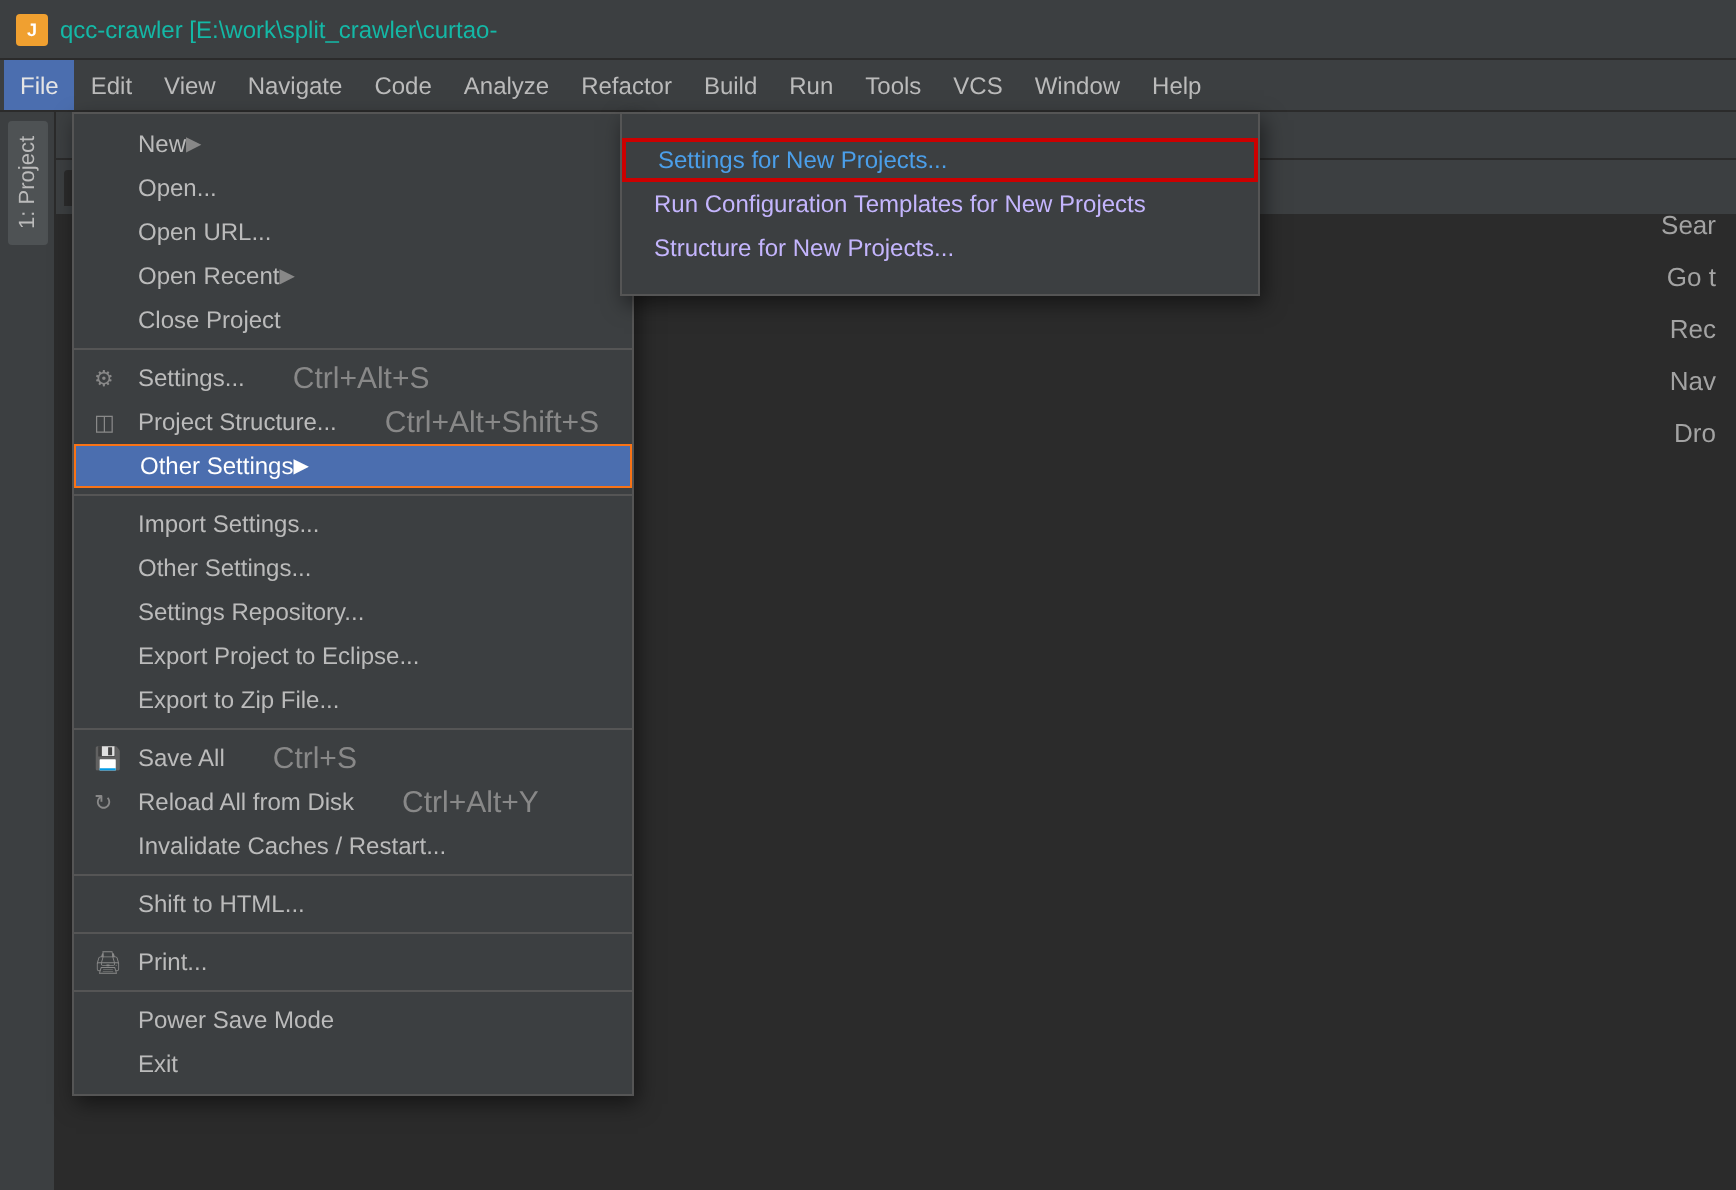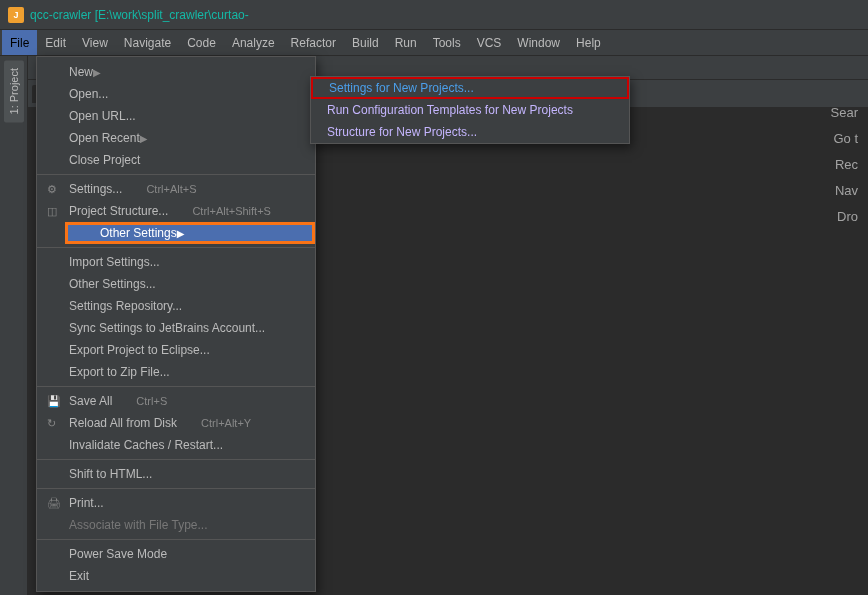--- a/index.html
+++ b/index.html
@@ -53,21 +53,21 @@
       padding: 3px 8px;
       color: #bbbbbb;
       cursor: pointer;
       height: 100%;
       display: flex;
       align-items: center;
       font-size: 12px;
     }
     .menu-item:hover, .menu-item.active {
       background: #4b6eaf;
-      color: #000000;
+      color: #e5e5e5;
     }
     .menu-item.active {
       background: #4b6eaf;
     }
 
     
     .sidebar {
       position: absolute;
       left: 0;
       top: 56px;
@@ -119,57 +119,55 @@
       color: #777777;
       cursor: default;
     }
     .dropdown-separator {
       height: 1px;
       background: #555555;
       margin: 3px 0;
     }
     .shortcut {
       color: #888888;
-      font-size: 11px;
+      font-size: 15px;
       margin-left: 24px;
     }
     .arrow-indicator {
       color: #888888;
       font-size: 10px;
     }
     .item-icon {
       position: absolute;
       left: 10px;
       font-size: 11px;
       color: #888888;
     }
     .item-with-icon {
       position: relative;
     }
 
     
     .dropdown-item.other-settings-item {
       background: #4b6eaf;
       color: #ffffff;
-      border: 3px solid #f97316;
-      margin-left: 28px;
+      border: 1px solid #f97316;
     }
 
     
     .submenu {
       position: absolute;
       top: 56px;
       left: 310px;
       background: #3c3f41;
       border: 1px solid #555555;
       box-shadow: 2px 4px 10px rgba(0,0,0,0.5);
       z-index: 2001;
       min-width: 320px;
-      padding: 0 0;
-      margin-top: 20px;
+      padding: 12px 0;
     }
     .submenu-item {
       padding: 4px 16px;
       color: #c4b5fd;
       cursor: pointer;
       display: flex;
       align-items: center;
       white-space: nowrap;
       font-size: 12px;
       height: 22px;
@@ -343,23 +341,20 @@
   </div>
 
   <div class="dropdown-item">
     <span>Other Settings...</span>
   </div>
 
   <div class="dropdown-item">
     <span>Settings Repository...</span>
   </div>
 
-  <div class="dropdown-item">
-    <span>Sync Settings to JetBrains Account...</span>
-  </div>
 
   <div class="dropdown-item">
     <span>Export Project to Eclipse...</span>
   </div>
 
   <div class="dropdown-item">
     <span>Export to Zip File...</span>
   </div>
 
   <div class="dropdown-separator"></div>
@@ -386,23 +381,20 @@
     <span>Shift to HTML...</span>
   </div>
 
   <div class="dropdown-separator"></div>
 
   <div class="dropdown-item item-with-icon">
     <span class="item-icon">🖨</span>
     <span>Print...</span>
   </div>
 
-  <div class="dropdown-item disabled">
-    <span>Associate with File Type...</span>
-  </div>
 
   <div class="dropdown-separator"></div>
 
   <div class="dropdown-item">
     <span>Power Save Mode</span>
   </div>
 
   <div class="dropdown-item">
     <span>Exit</span>
   </div>

